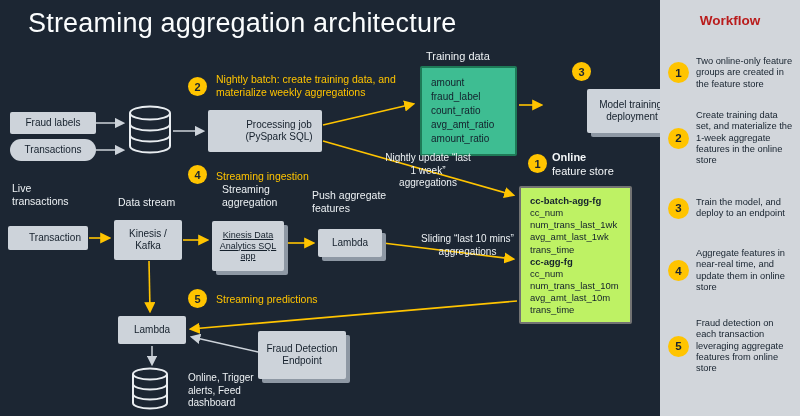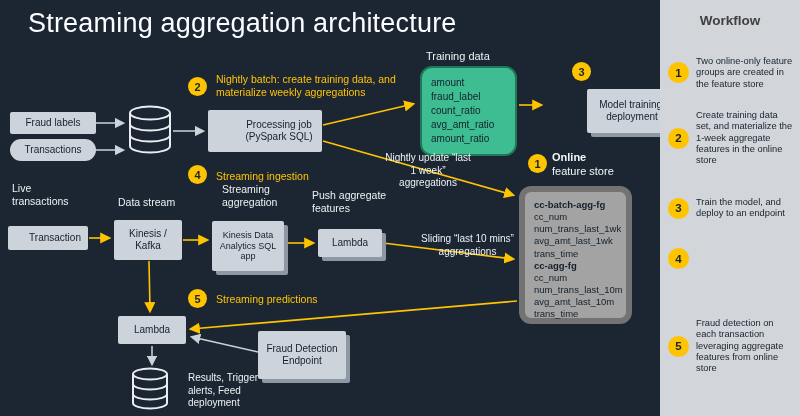--- a/index.html
+++ b/index.html
@@ -26,32 +26,32 @@
   .steplbl{position:absolute;color:#FFC400;font-weight:normal;font-size:10.5px;line-height:1.25;z-index:2;}
   .wlabel{position:absolute;color:#EDF1F4;font-size:10.5px;line-height:1.25;z-index:2;}
   .center{text-align:center;}
   .circle{
     position:absolute;width:19px;height:19px;border-radius:50%;
     background:#FFC400;color:#1A2430;font-weight:bold;font-size:11px;
     display:flex;align-items:center;justify-content:center;z-index:3;
   }
   .databox{
     position:absolute;z-index:2;box-sizing:border-box;
-    font-size:9.5px;color:#13202C;line-height:1.28;border-radius:12px;
+    font-size:9.5px;color:#13202C;line-height:1.28;border-radius:2px;
   }
   .green{background:#3EBD92;border:2px solid #1E7A57;padding:8px 0 0 9px;font-size:10px;line-height:1.4;}
-  .yellowbox{background:#a3a3a3;border:6px solid #737373;padding:7px 0 0 9px;}
+  .yellowbox{background:#bef264;border:2px solid #737373;padding:7px 0 0 9px;}
   .fs-bold{font-weight:bold;}
   .online-lbl{position:absolute;left:552px;top:150px;color:#F4F7F9;font-size:11px;line-height:1.3;z-index:2;}
   .sidebar{
     position:absolute;right:0;top:0;width:140px;height:416px;
     background:#D2D6DB;z-index:4;
   }
   .wf-heading{
-    text-align:center;font-weight:bold;font-size:13.5px;color:#404040;margin-top:13px;
+    text-align:center;font-weight:bold;font-size:13.5px;color:#b91c1c;margin-top:13px;
   }
   .wf-item{position:absolute;left:8px;width:127px;display:flex;gap:7px;align-items:center;}
   .wf-num{
     width:21px;height:21px;border-radius:50%;background:#FFC400;
     color:#1A2430;font-weight:bold;font-size:11.5px;
     display:flex;align-items:center;justify-content:center;flex:0 0 21px;
   }
   .wf-text{font-size:9.3px;color:#16222E;line-height:1.22;}
 </style>
 </head>
@@ -102,21 +102,21 @@
 </svg>
 
 <div class="title">Streaming aggregation architecture</div>
 
 <div class="node" style="left:10px;top:112px;width:86px;height:22px;">Fraud labels</div>
 <div class="node" style="left:10px;top:139px;width:86px;height:22px;border-radius:11px;">Transactions</div>
 <div class="node" style="left:208px;top:110px;width:114px;height:42px;padding-left:32px;">Processing job (PySpark SQL)</div>
 <div class="node stacked" style="left:547px;top:89px;width:90px;height:44px;margin-left:40px;">Model training, deployment</div>
 <div class="node" style="left:8px;top:226px;width:80px;height:24px;padding-left:18px;">Transaction</div>
 <div class="node" style="left:114px;top:220px;width:68px;height:40px;">Kinesis / Kafka</div>
-<div class="node stacked" style="left:212px;top:221px;width:72px;height:50px;font-size:9px;">Kinesis Data Analytics SQL app</div>
+<div class="node stacked" style="left:212px;top:221px;width:72px;height:50px;font-size:9px;text-decoration:underline;">Kinesis Data Analytics SQL app</div>
 <div class="node stacked" style="left:318px;top:229px;width:64px;height:28px;">Lambda</div>
 <div class="node" style="left:118px;top:316px;width:68px;height:28px;">Lambda</div>
 <div class="node stacked" style="left:258px;top:331px;width:88px;height:48px;">Fraud Detection Endpoint</div>
 
 <div class="wlabel" style="left:426px;top:50px;font-size:11px;">Training data</div>
 <div class="databox green" style="left:420px;top:66px;width:97px;height:90px;">
   <div>amount</div>
   <div>fraud_label</div>
   <div>count_ratio</div>
   <div>avg_amt_ratio</div>
@@ -148,37 +148,38 @@
 <div class="steplbl" style="left:216px;top:170px;width:180px;">Streaming ingestion</div>
 <div class="circle" style="left:188px;top:289px;">5</div>
 <div class="steplbl" style="left:216px;top:293px;width:180px;">Streaming predictions</div>
 
 <div class="wlabel center" style="left:382px;top:152px;width:92px;font-size:10px;">Nightly update “last 1 week” aggregations</div>
 <div class="wlabel center" style="left:420px;top:233px;width:95px;font-size:10px;">Sliding “last 10 mins” aggregations</div>
 <div class="wlabel" style="left:12px;top:182px;width:70px;">Live transactions</div>
 <div class="wlabel" style="left:118px;top:196px;width:80px;">Data stream</div>
 <div class="wlabel" style="left:222px;top:183px;width:80px;">Streaming aggregation</div>
 <div class="wlabel" style="left:312px;top:189px;width:82px;">Push aggregate features</div>
-<div class="wlabel" style="left:188px;top:372px;width:90px;font-size:10px;">Results, Trigger alerts, Feed deployment</div>
+<div class="wlabel" style="left:188px;top:372px;width:90px;font-size:10px;">Online, Trigger alerts, Feed dashboard</div>
 
 <div class="sidebar">
   <div class="wf-heading">Workflow</div>
 
   <div class="wf-item" style="top:56px;">
     <div class="wf-num">1</div>
     <div class="wf-text">Two online-only feature groups are created in the feature store</div>
   </div>
   <div class="wf-item" style="top:110px;">
     <div class="wf-num">2</div>
     <div class="wf-text">Create training data set, and materialize the 1-week aggregate features in the online store</div>
   </div>
   <div class="wf-item" style="top:197px;">
     <div class="wf-num">3</div>
     <div class="wf-text">Train the model, and deploy to an endpoint</div>
   </div>
   <div class="wf-item" style="top:248px;">
     <div class="wf-num">4</div>
+    <div class="wf-text">Aggregate features in near-real time, and update them in online store</div>
   </div>
   <div class="wf-item" style="top:318px;">
     <div class="wf-num">5</div>
     <div class="wf-text">Fraud detection on each transaction leveraging aggregate features from online store</div>
   </div>
 </div>
 
 </body></html>

